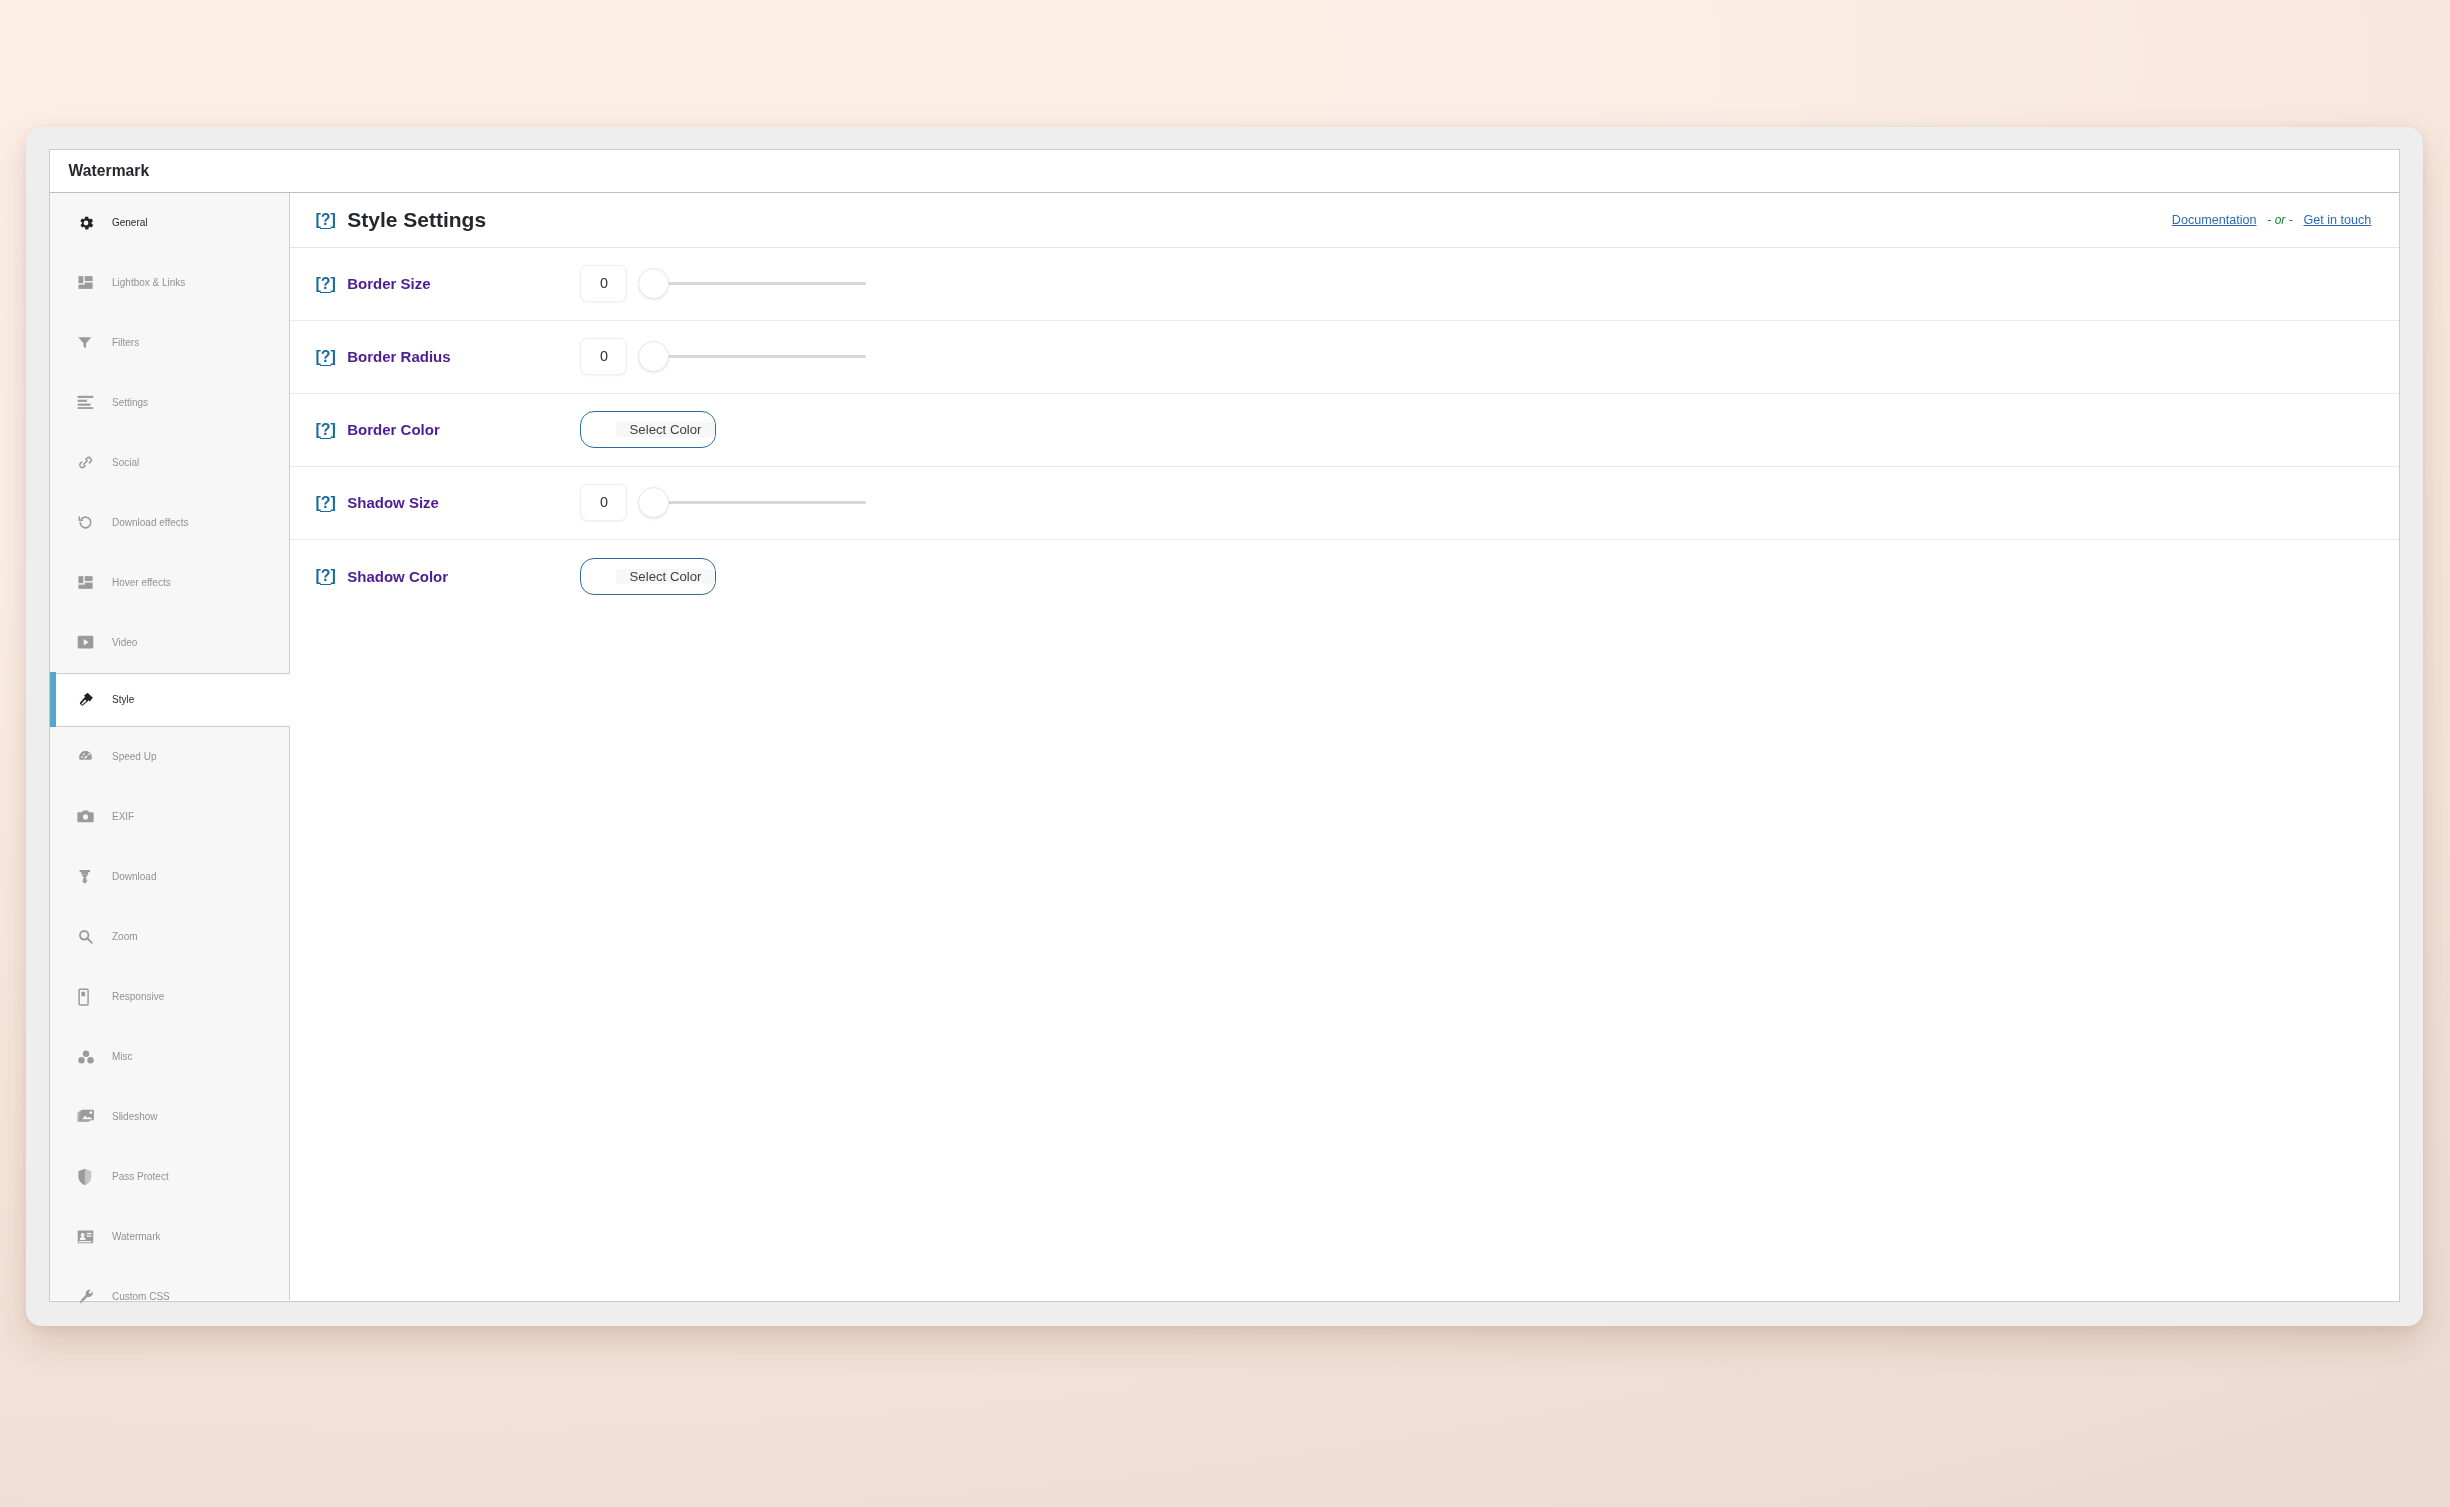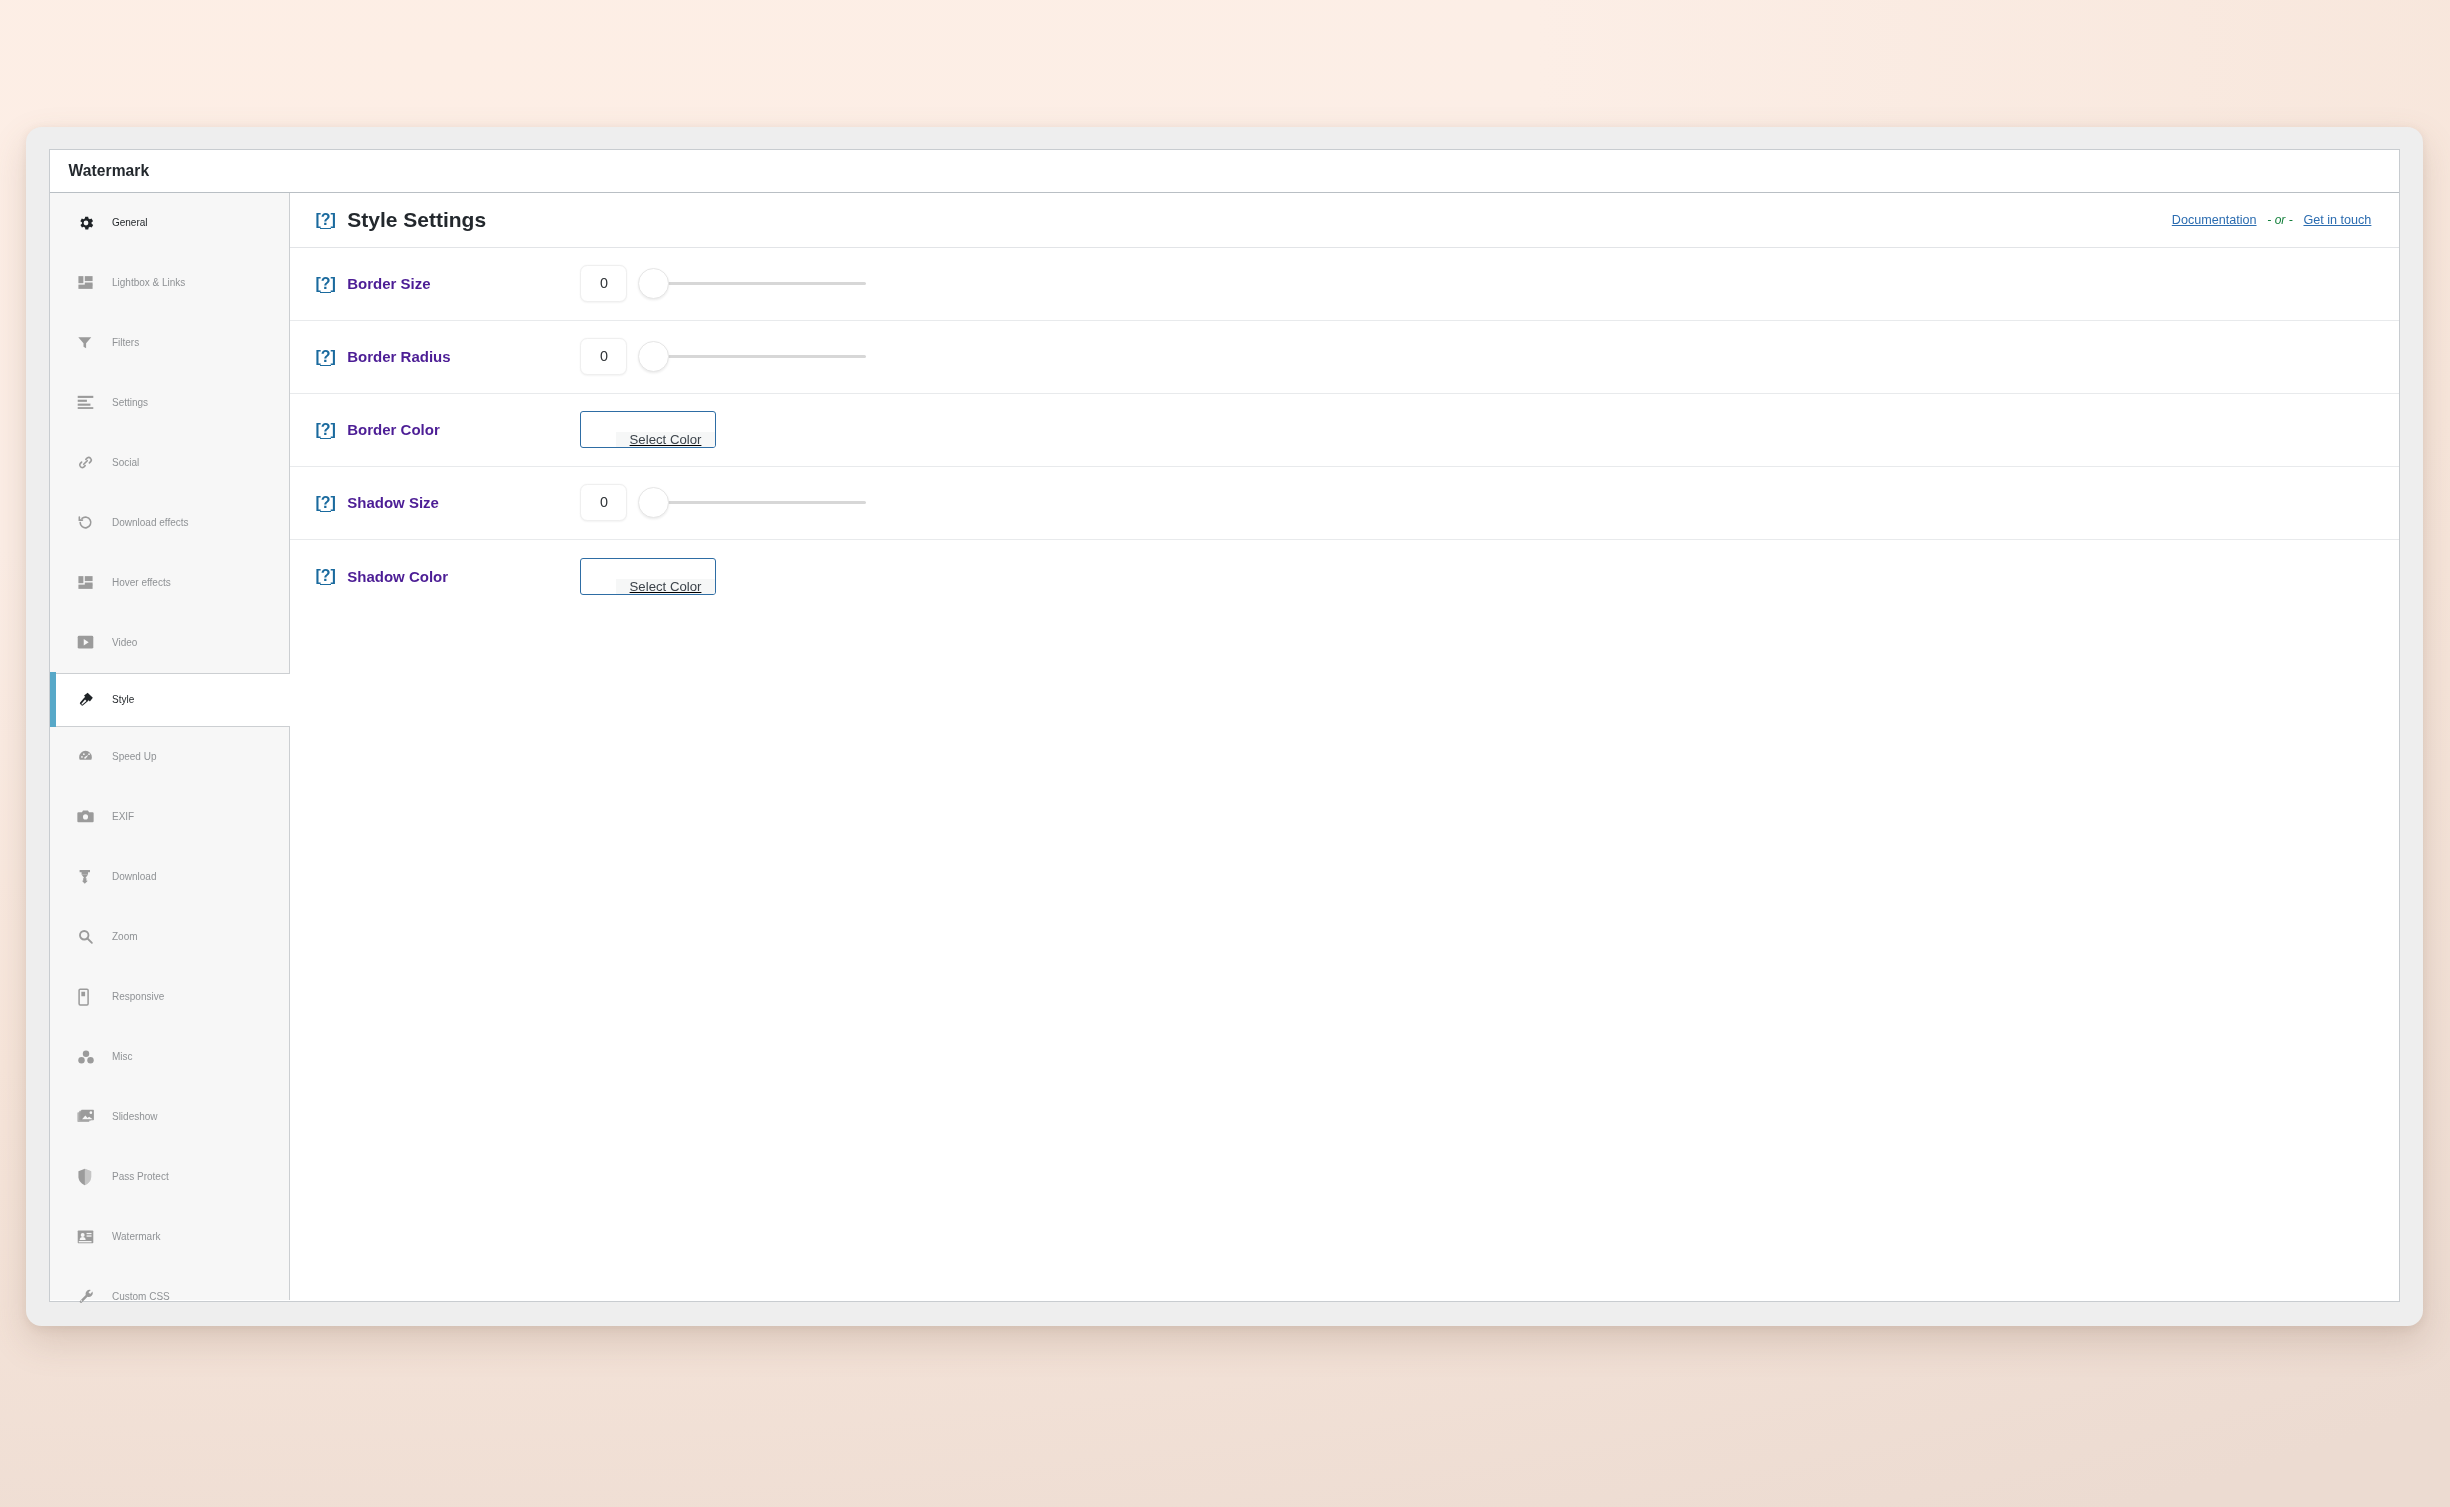--- a/index.html
+++ b/index.html
@@ -240,27 +240,26 @@
     height: 31px;
     border-radius: 50%;
     background: #ffffff;
     border: 1.2px solid #e6e6e6;
     box-shadow: 0 1.2px 2.4px rgba(0,0,0,0.08);
   }
 
   
   .color-picker {
     display: flex;
-    align-items: flex-end;
+    align-items: center;
     height: 37px;
     border: 1.8px solid #2e6da4;
-    border-radius: 3px;
+    border-radius: 14px;
     overflow: hidden;
     cursor: pointer;
-    text-decoration: underline;
   }
   .color-swatch {
     width: 35px;
     background: #ffffff;
     border-right: 1.2px solid #dcdcdc;
   }
   .color-btn {
     background: #f6f7f7;
     display: flex;
     align-items: center;

